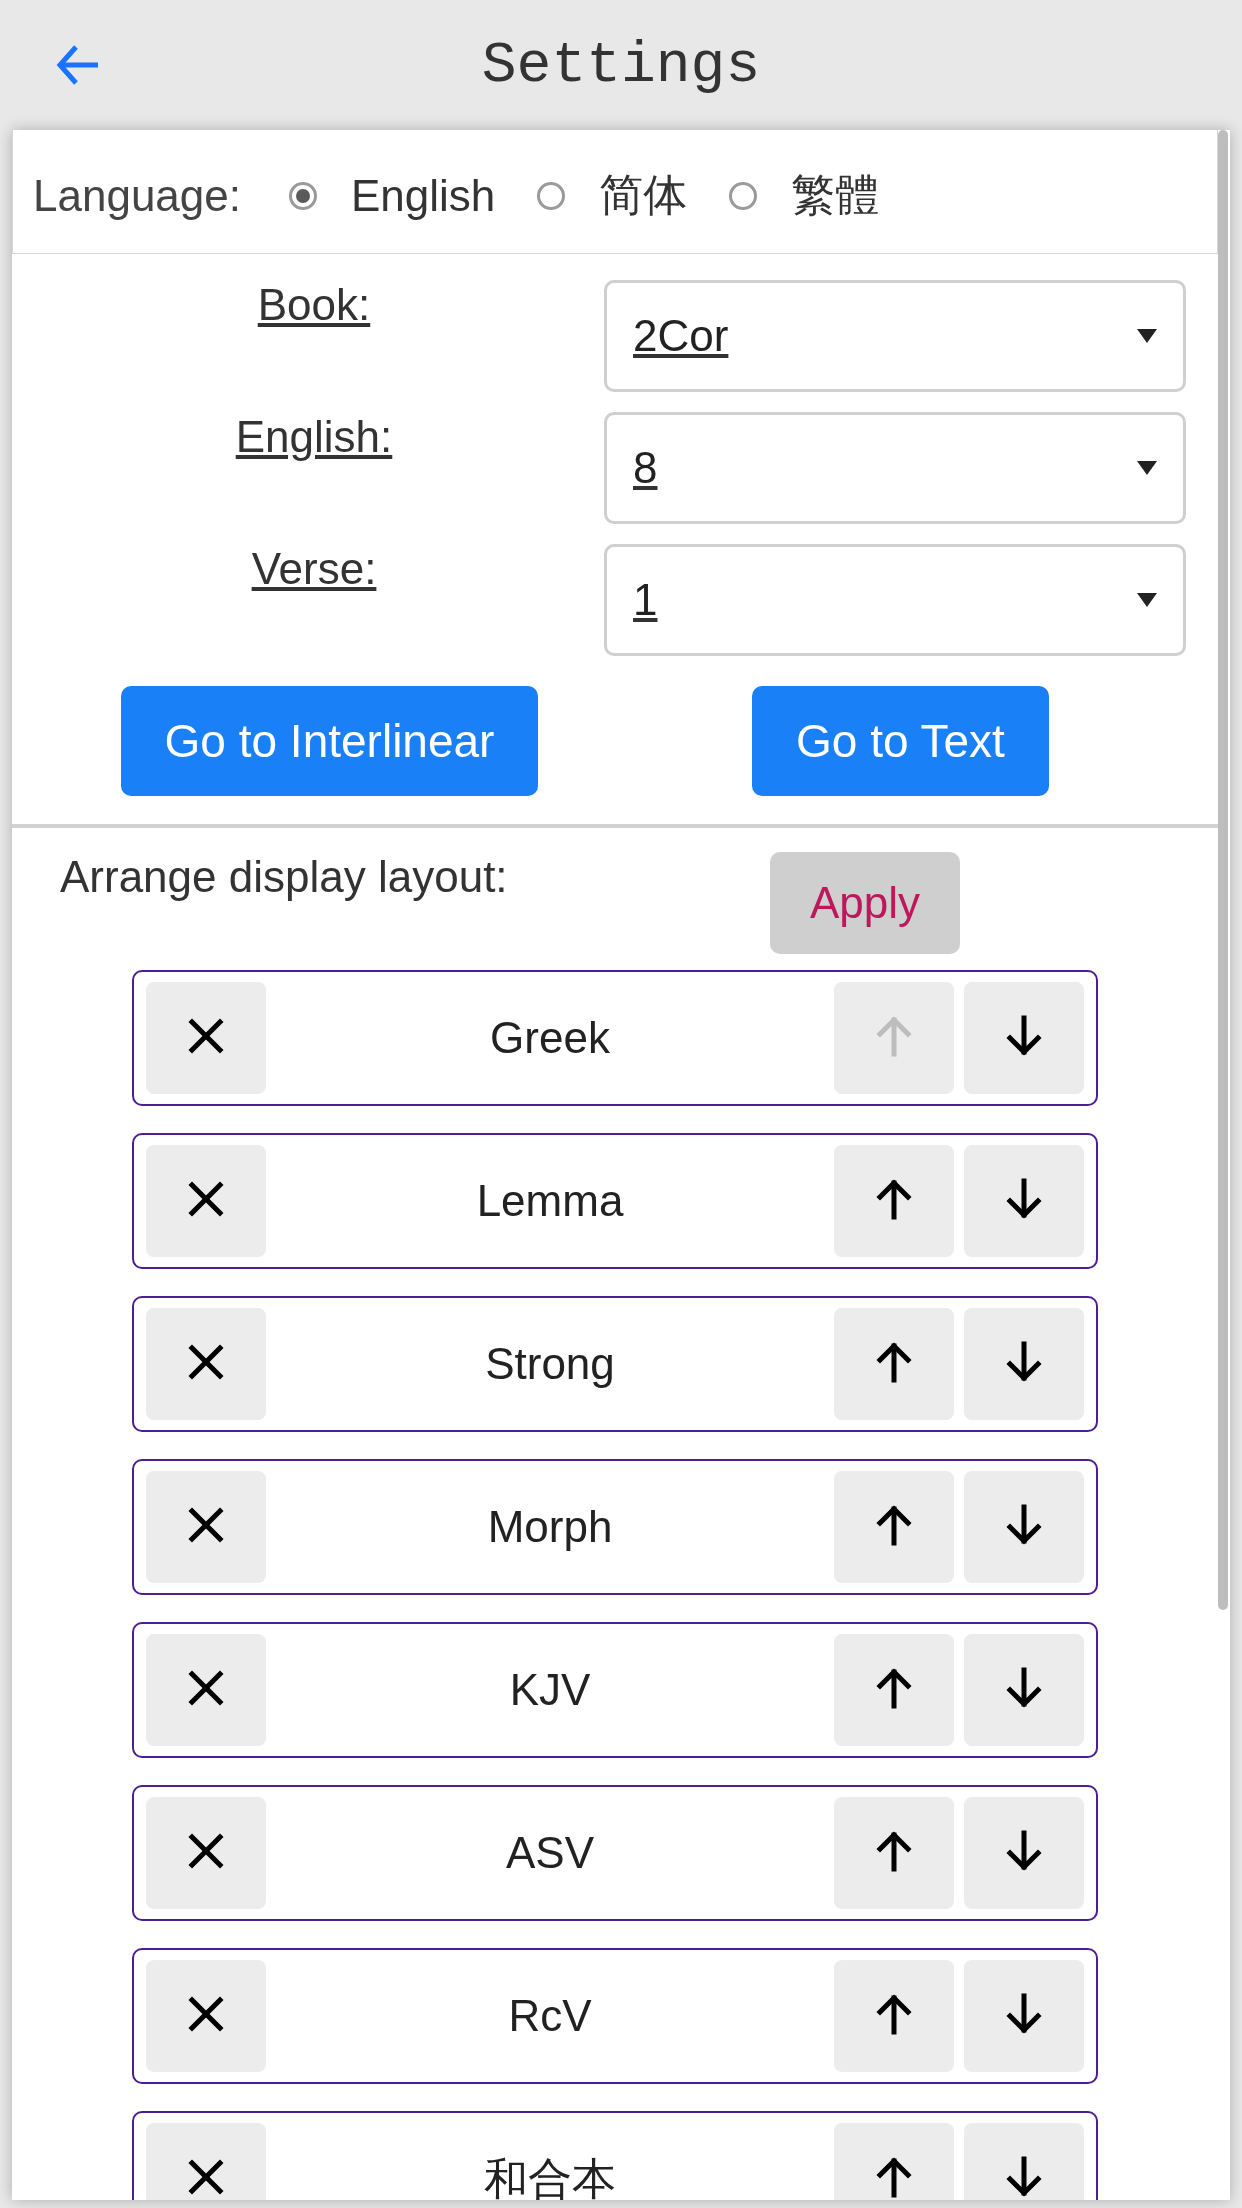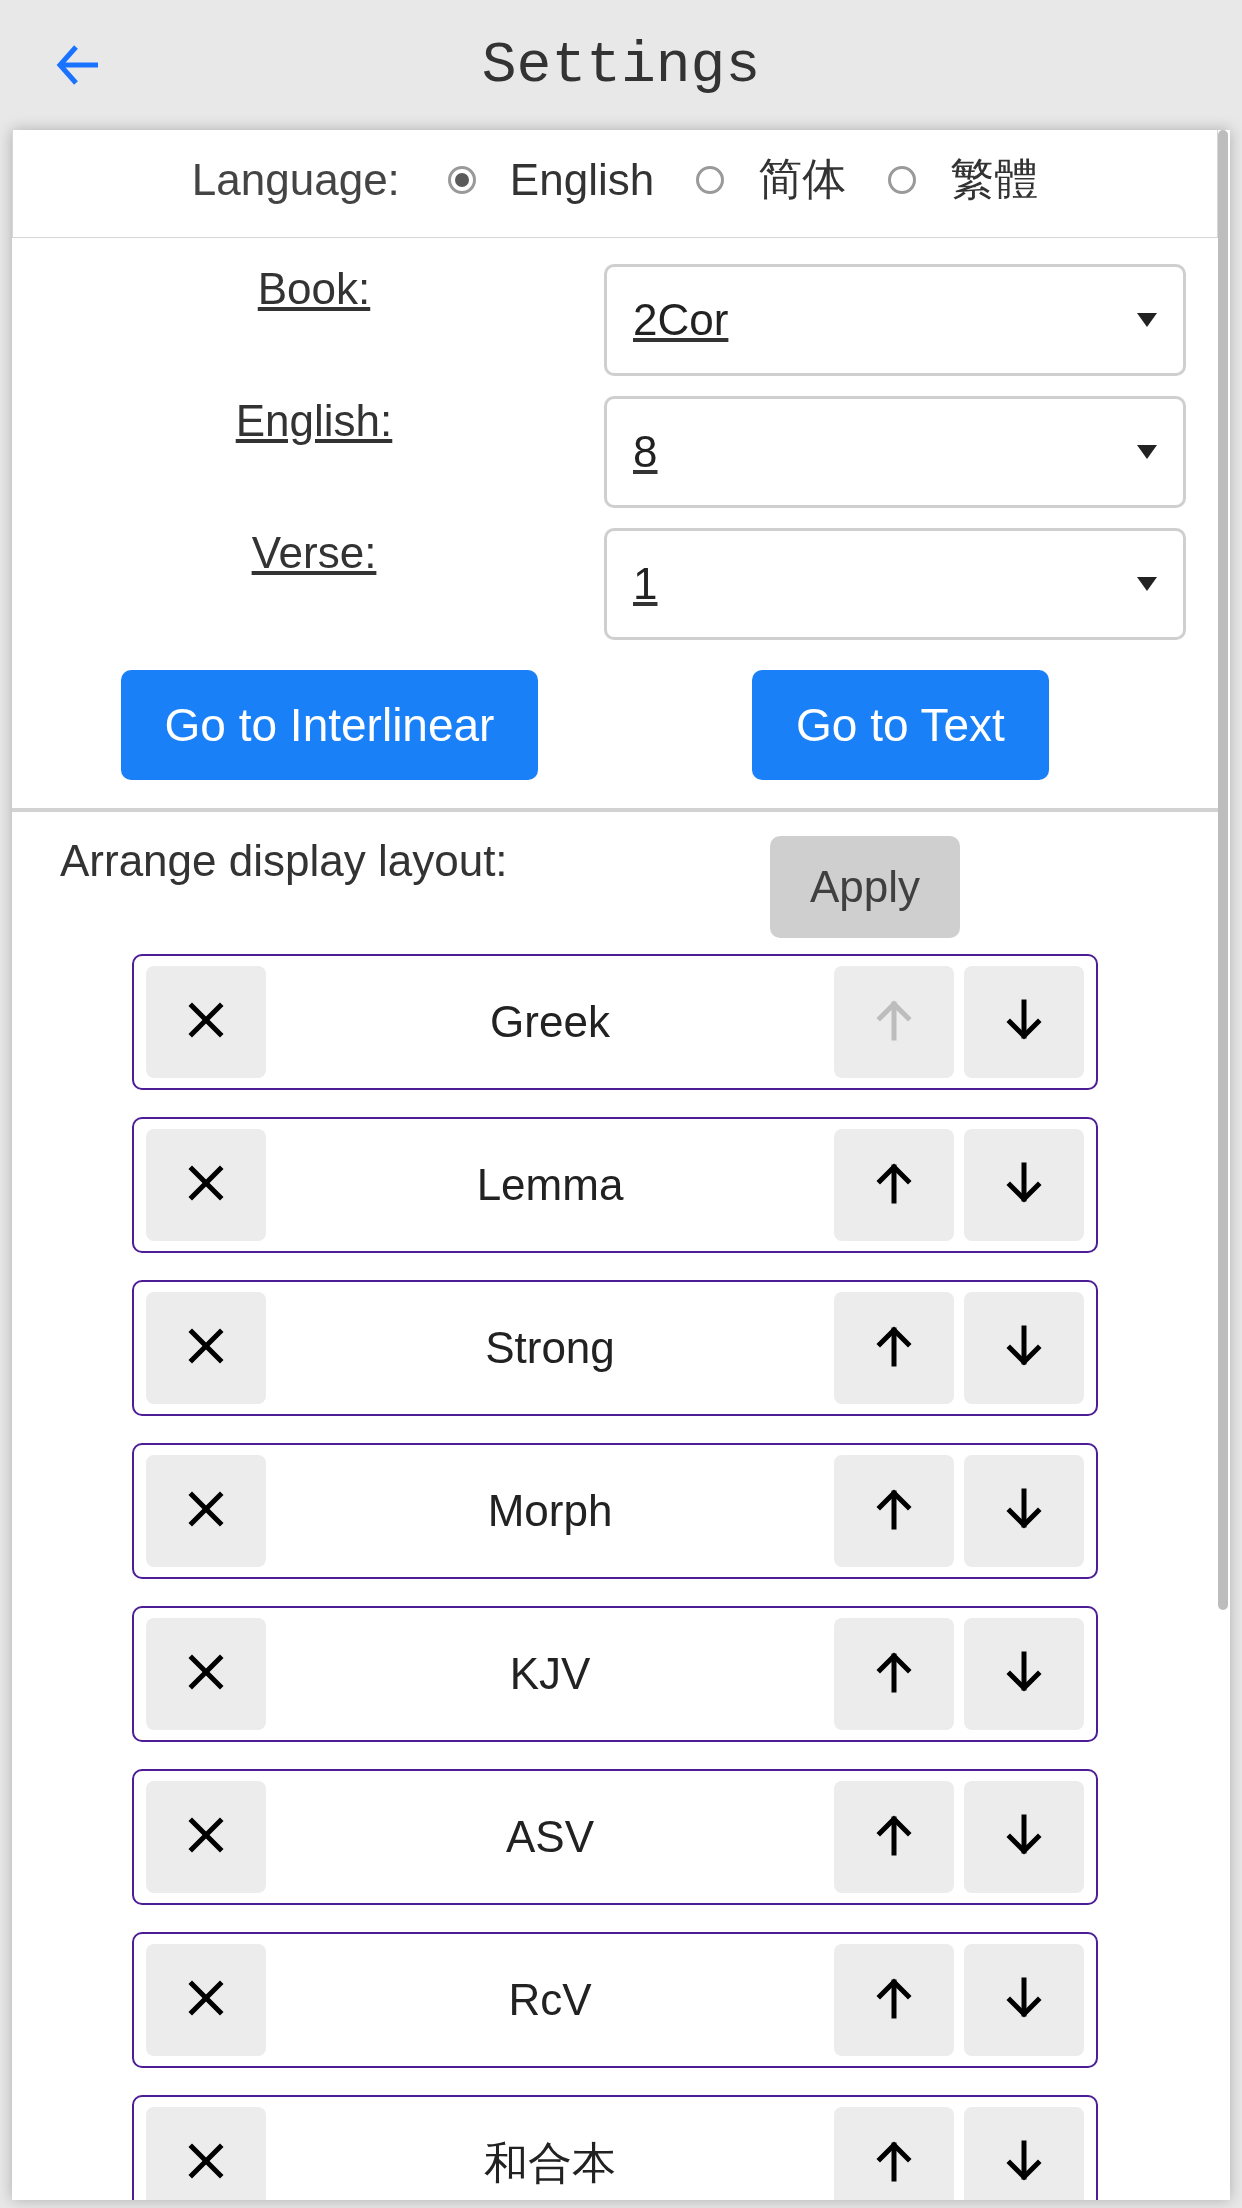--- a/index.html
+++ b/index.html
@@ -53,24 +53,23 @@
     top: 0;
     width: 10px;
     height: 1480px;
     background: #bdbdbd;
     border-radius: 5px;
   }
   .lang-row {
     border: 1px solid #d6d6d6;
     border-top: none;
     margin: 0 0 0 0;
-    padding: 20px 20px 28px 20px;
-    display: flex;
-    align-items: center;
-    justify-content: center;
+    padding: 36px 20px 28px 20px;
+    display: flex;
+    align-items: center;
     gap: 28px;
     font-size: 44px;
   }
   .lang-row .lbl { color: #444; margin-right: 6px; }
   .radio {
     width: 28px; height: 28px;
     border: 3px solid #9a9a9a;
     border-radius: 50%;
     display: inline-flex;
     align-items: center;
@@ -145,21 +144,21 @@
     padding: 24px 48px 10px 48px;
     gap: 24px;
   }
   .arrange-head .atext {
     font-size: 44px;
     color: #333;
     flex: 1;
   }
   .apply-btn {
     background: #cfcfcf;
-    color: #404040;
+    color: #be185d;
     font-size: 44px;
     border: none;
     border-radius: 10px;
     padding: 26px 40px;
     margin-right: 210px;
   }
 
   .layout-list { padding: 6px 120px 0 120px; }
   .layout-item {
     border: 2px solid #4c1d95;

